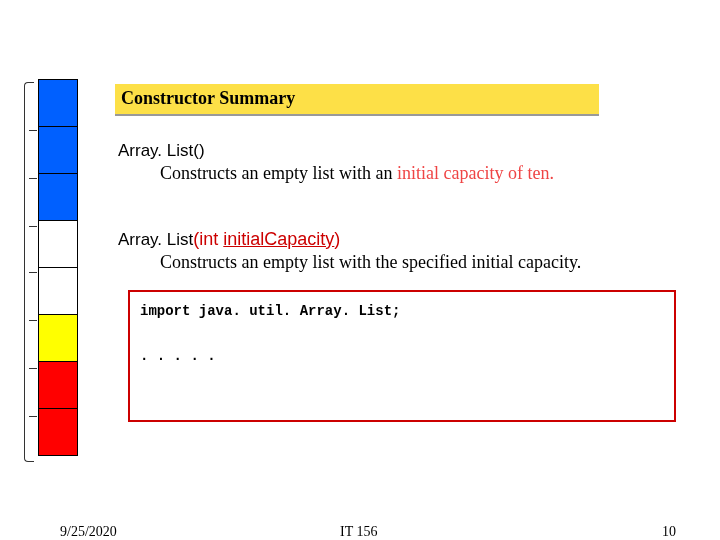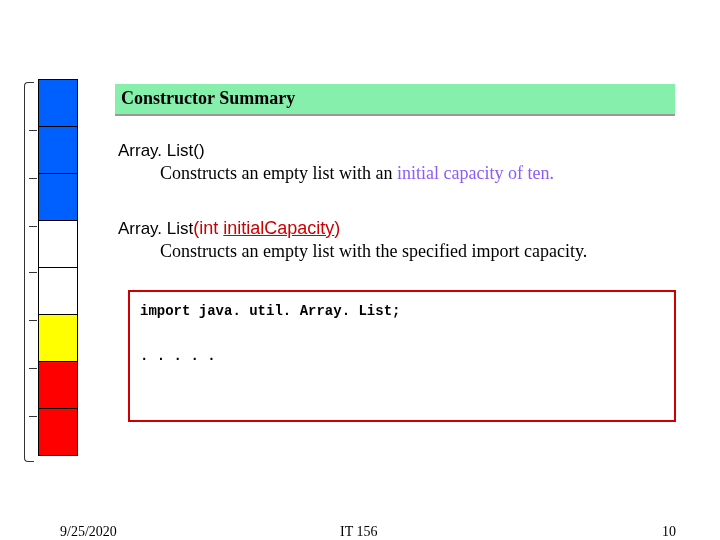--- a/index.html
+++ b/index.html
@@ -44,47 +44,47 @@
     position: absolute;
     left: 29px;
     width: 8px;
     height: 1px;
     background: #333;
   }
   .header-bar {
     position: absolute;
     left: 115px;
     top: 84px;
-    width: 560px;
+    width: 484px;
     padding: 4px 6px 5px 6px;
-    background: #86efac;
+    background: #fde047;
     border-bottom: 2px solid #999;
     font-family: "Times New Roman", serif;
     font-weight: bold;
     font-size: 18px;
   }
   .ctor-block {
     position: absolute;
     left: 118px;
     font-size: 18px;
   }
   .ctor1 { top: 140px; }
-  .ctor2 { top: 218px; }
+  .ctor2 { top: 229px; }
   .ctor-name {
     font-family: Arial, sans-serif;
     font-weight: normal;
     font-size: 17px;
   }
   .ctor-desc {
     font-family: "Times New Roman", serif;
     font-size: 18px;
     margin-left: 42px;
     margin-top: 2px;
   }
-  .red-text { color: #8b5cf6; font-family: Liberation Serif, serif; }
+  .red-text { color: #ef4444; font-family: Liberation Serif, serif; }
   .param-keyword { color: #cc0000; font-family: Arial, sans-serif; font-weight: normal; }
   .param-name { color: #cc0000; text-decoration: underline; font-family: Arial, sans-serif; font-weight: normal; }
   .code-box {
     position: absolute;
     left: 128px;
     top: 290px;
     width: 548px;
     padding: 8px 10px;
     border: 2px solid #cc0000;
     background: #fff;
@@ -135,21 +135,21 @@
 <div class="ctor-block ctor1">
   <span class="ctor-name">Array. List</span><span class="ctor-name">(</span><span class="ctor-name">)</span>
   <div class="ctor-desc">
     <span>Constructs an empty list with an </span><span class="red-text">initial capacity of ten.</span>
   </div>
 </div>
 
 <div class="ctor-block ctor2">
   <span class="ctor-name">Array. List</span><span class="param-keyword">(</span><span class="param-keyword">int </span><span class="param-name">initialCapacity</span><span class="param-keyword">)</span>
   <div class="ctor-desc">
-    <span>Constructs an empty list with the specified import capacity.</span>
+    <span>Constructs an empty list with the specified initial capacity.</span>
   </div>
 </div>
 
 <div class="code-box">
   <div>import java. util. Array. List;</div>
   <br>
   <div>. . . . .</div>
   <br>
   <br>
 </div>

